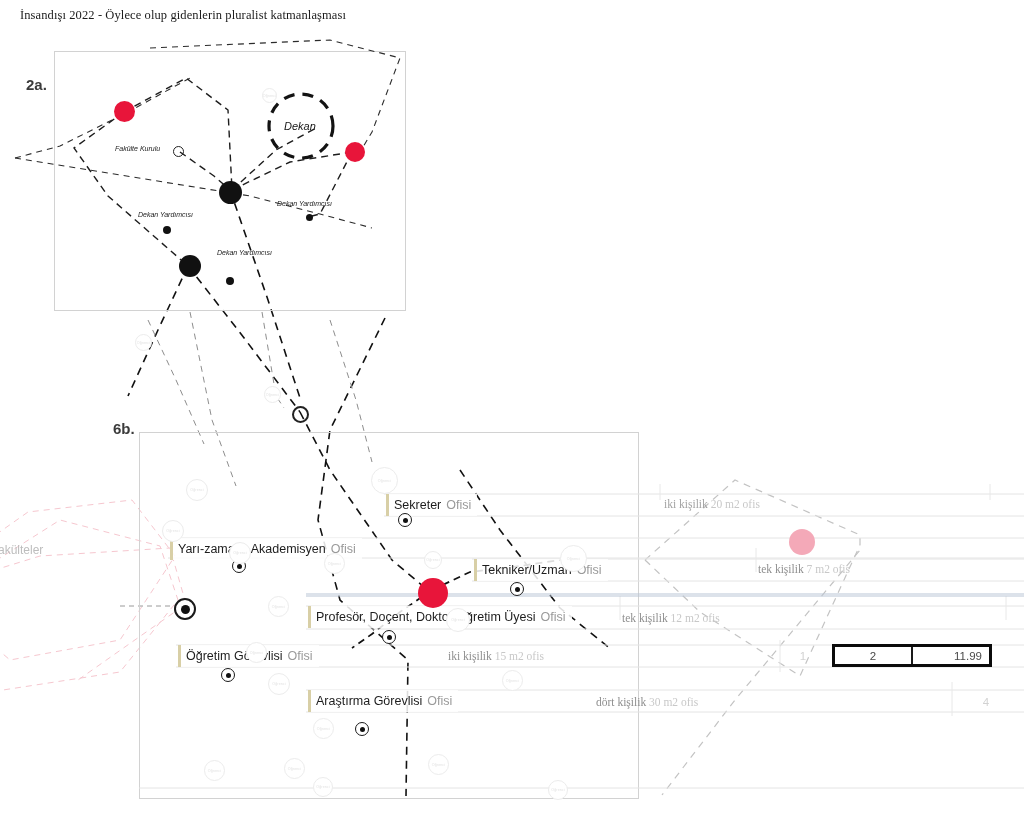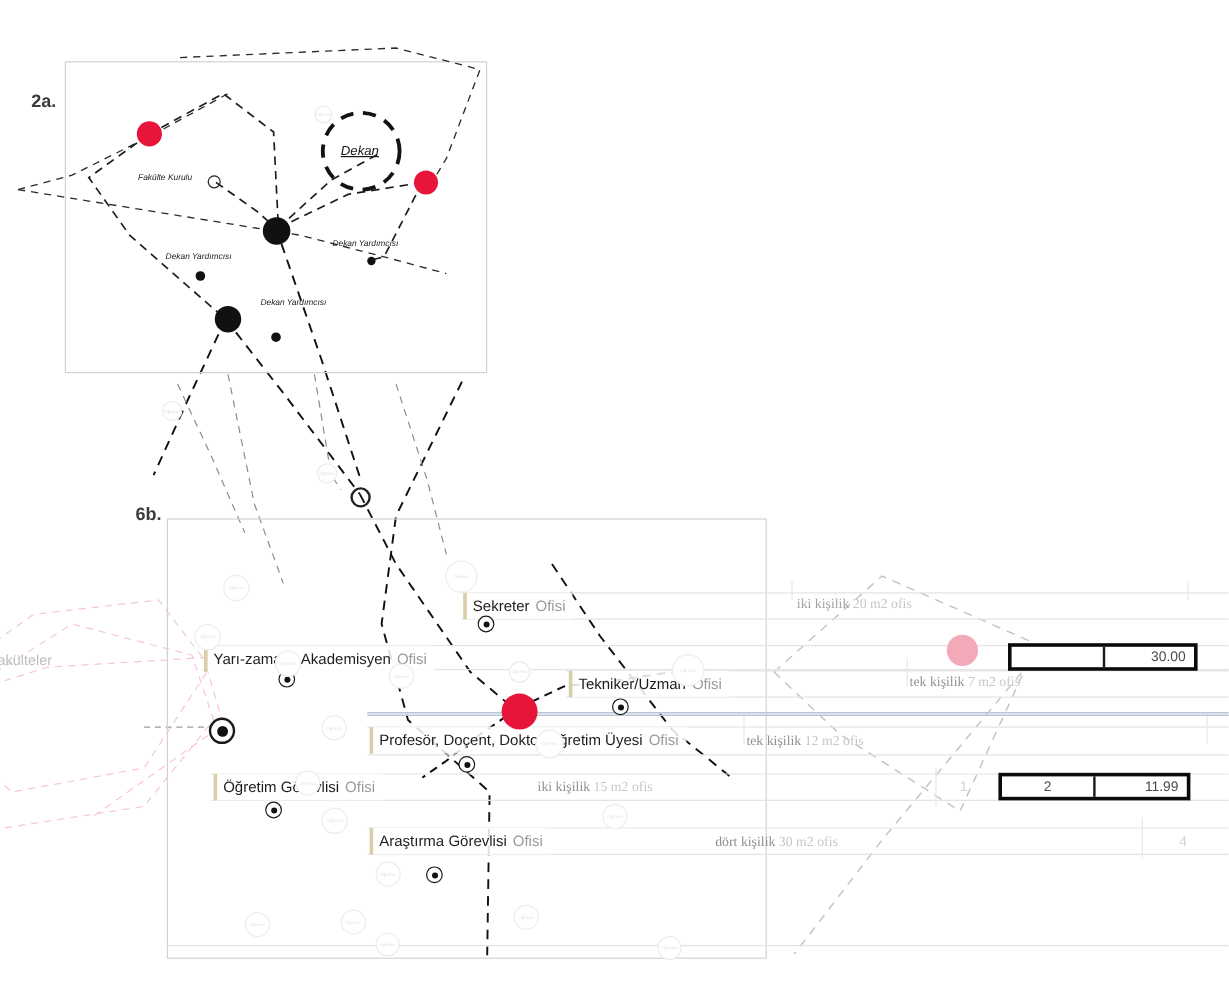--- a/index.html
+++ b/index.html
@@ -50,21 +50,20 @@
     font-style: italic;
     font-size: 7px; color: #1a1a1a;
     white-space: nowrap;
   }
   .lbl-dekan {
     position: absolute;
     font-family: "Liberation Sans", sans-serif;
     font-style: italic;
     font-size: 11px; color: #161616;
     white-space: nowrap;
-    text-decoration: underline;
   }
 
   
   .office-row { position: absolute; height: 22px; }
   .office-cap {
     position: absolute; left: 0; top: 0;
     height: 22px;
     border-left: 3px solid #d8cfa6;
     background: rgba(255,255,255,.86);
     display: flex; align-items: center;
@@ -157,20 +156,21 @@
     font-size: 12px; color:#bdbdbd;
     font-family: "Liberation Sans", sans-serif;
     white-space: nowrap;
   }
 </style>
 </head>
 <body>
 
 <div id="stage">
 
+  <div class="doc-title">İnsandışı 2022 - Öylece olup gidenlerin pluralist katmanlaşması</div>
 
   <svg class="layer" viewBox="0 0 1024 819">
 
     <g stroke="#f6c7cf" stroke-width="1" fill="none" stroke-dasharray="6 5">
       <polygon points="-40,560 28,512 132,500 175,556 120,640 10,660 -46,612"></polygon>
       <polygon points="-60,596 60,520 160,546 178,600 120,672 -10,692"></polygon>
       <polyline points="-70,590 40,556 170,548 186,604 78,680"></polyline>
     </g>
 
     <g stroke="#c3c3c3" stroke-width="1.2" fill="none" stroke-dasharray="7 6">
@@ -354,24 +354,20 @@
   </div>
 
   <div class="desc-cell dark" style="left:596px; top:696px;">
     <b>dört kişilik</b>
     <span>30 m2 ofis</span>
   </div>
 
   <div class="num-faint" style="left:792px; top:650px; width:22px;">1</div>
   <div class="num-faint" style="left:975px; top:696px; width:22px;">4</div>
 
-  <div class="val-box" style="left:840px; top:536px; width:158px;">
-    <div class="cell-a"></div>
-    <div class="cell-b">30.00</div>
-  </div>
 
   <div class="val-box" style="left:832px; top:644px; width:160px;">
     <div class="cell-a">2</div>
     <div class="cell-b">11.99</div>
   </div>
 
   <div class="target" style="left:398px; top:513px; width:14px; height:14px;">
       <i style="width:5px;height:5px;"></i>
     </div>
   <div class="target" style="left:232px; top:559px; width:14px; height:14px;">

